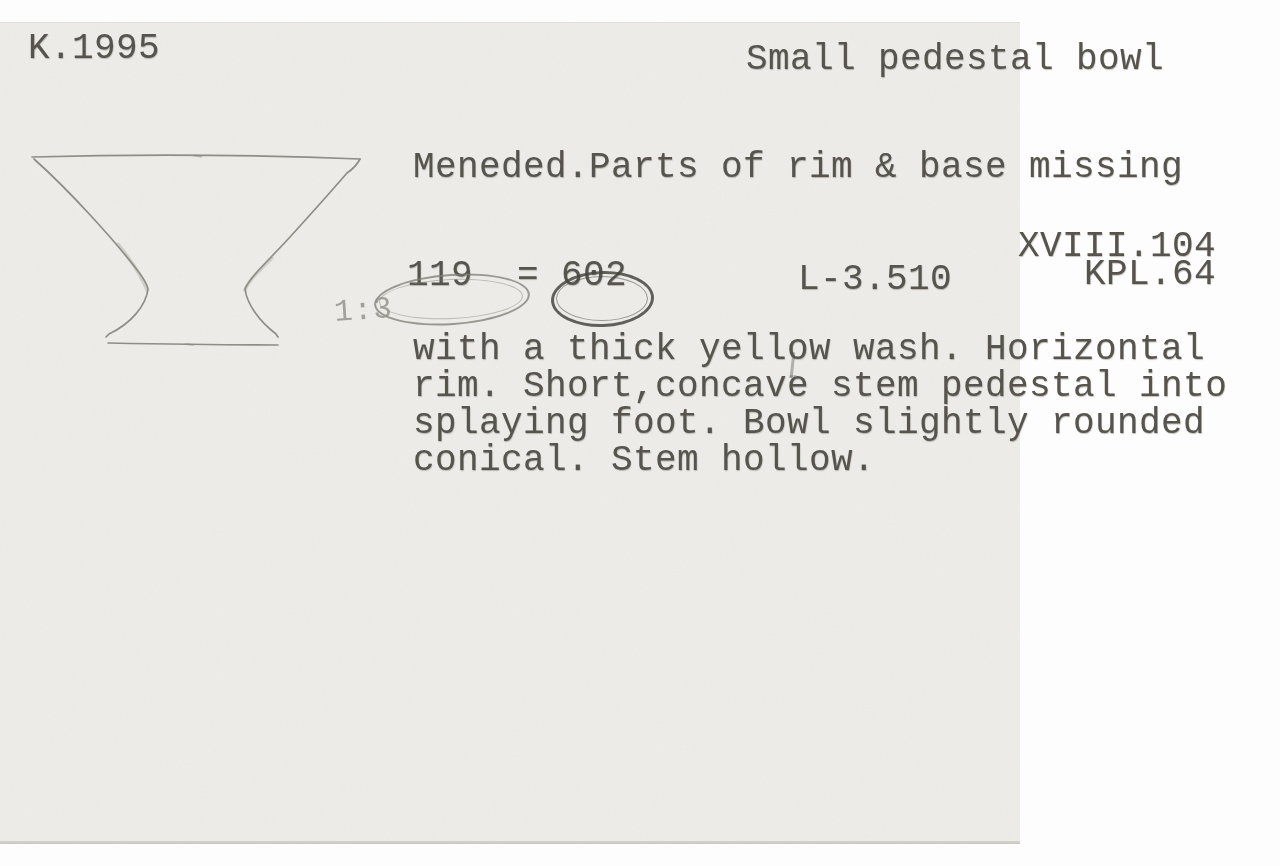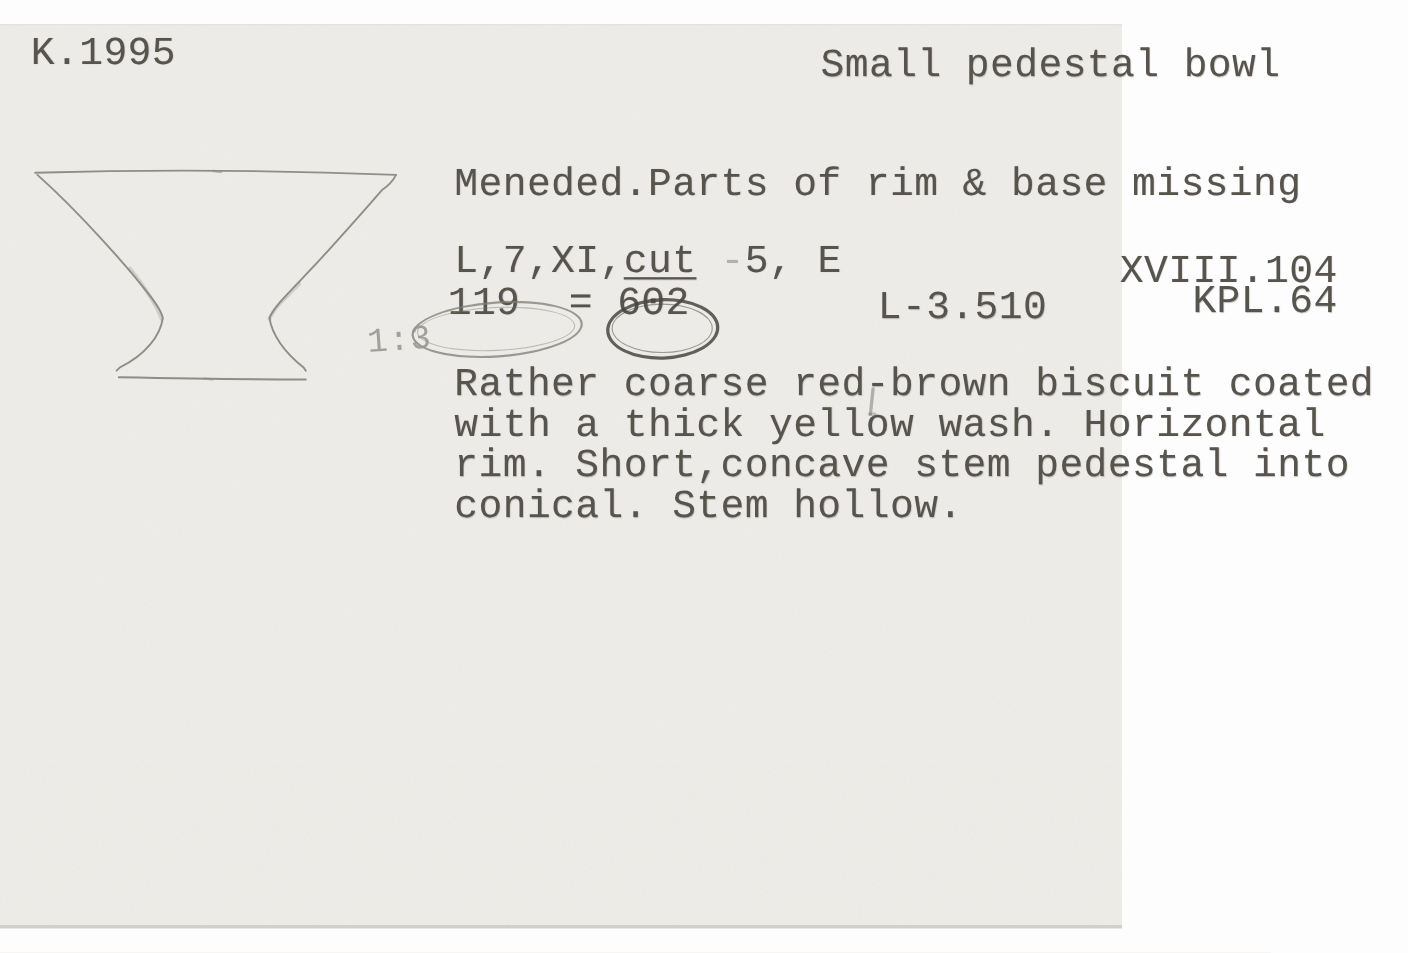--- a/index.html
+++ b/index.html
@@ -83,36 +83,35 @@
       <feColorMatrix in="n" type="matrix" values="0 0 0 0 0.93  0 0 0 0 0.925  0 0 0 0 0.905  0 0 0 0.6 0"></feColorMatrix>
     </filter>
     <rect width="100%" height="100%" filter="url(#paperNoise)"></rect>
   </svg>
 
   <div class="typed" style="left:28px;top:8px;">K.1995</div>
   <div class="typed" style="left:746px;top:19px;">Small pedestal bowl</div>
 
   <div class="typed" style="left:413px;top:127px;">Meneded.Parts of rim &amp; base missing</div>
 
-  <div class="typed" style="left:413px;top:197px;" id="context-line"><span>L,7,XI,</span><span class="seg-underline">cut</span><span> </span><span class="seg-faint">-</span><span>5, E</span></div>
   <div class="typed" style="left:1018px;top:206px;">XVIII.104</div>
   <div class="typed" style="left:407px;top:235px;">119  = 602</div>
   <div class="typed" style="left:798px;top:239px;">L-3.510</div>
   <div class="typed" style="left:1053px;top:234px;margin-left:31px;">KPL.64</div>
 
   <div class="ellipse ellipse-119">
       <div class="ellipse-119-echo"></div>
     </div>
   <div class="ellipse ellipse-602">
       <div class="ellipse-602-echo"></div>
     </div>
 
   <div class="pencil scale-note">1:3</div>
 
-  <div class="typed" style="left:413px;top:308px;" id="description"><div class="para-line">Rather coarse red-brown biscuit coated</div><div class="para-line">with a thick yellow wash. Horizontal</div><div class="para-line">rim. Short,concave stem pedestal into</div><div class="para-line">conical. Stem hollow.</div></div>
+  <div class="typed" style="left:413px;top:308px;" id="description"><div class="para-line">with a thick yellow wash. Horizontal</div><div class="para-line">rim. Short,concave stem pedestal into</div><div class="para-line">splaying foot. Bowl slightly rounded</div><div class="para-line">conical. Stem hollow.</div></div>
 
   <div class="smudge"></div>
   <div class="smudge2"></div>
 
   <svg class="sketch" viewBox="0 0 360 230" xmlns="http://www.w3.org/2000/svg" fill="none" stroke="#8f8d86" stroke-width="1.7" stroke-linecap="round">
 
     <path d="M 12 26 C 120 23 240 24 340 28"></path>
 
     <path d="M 340 28 C 337 34 333 38 327 42 C 308 64 290 84 270 106 C 248 130 230 146 225 158 C 227 173 239 190 256 203 L 258 206"></path>
 

